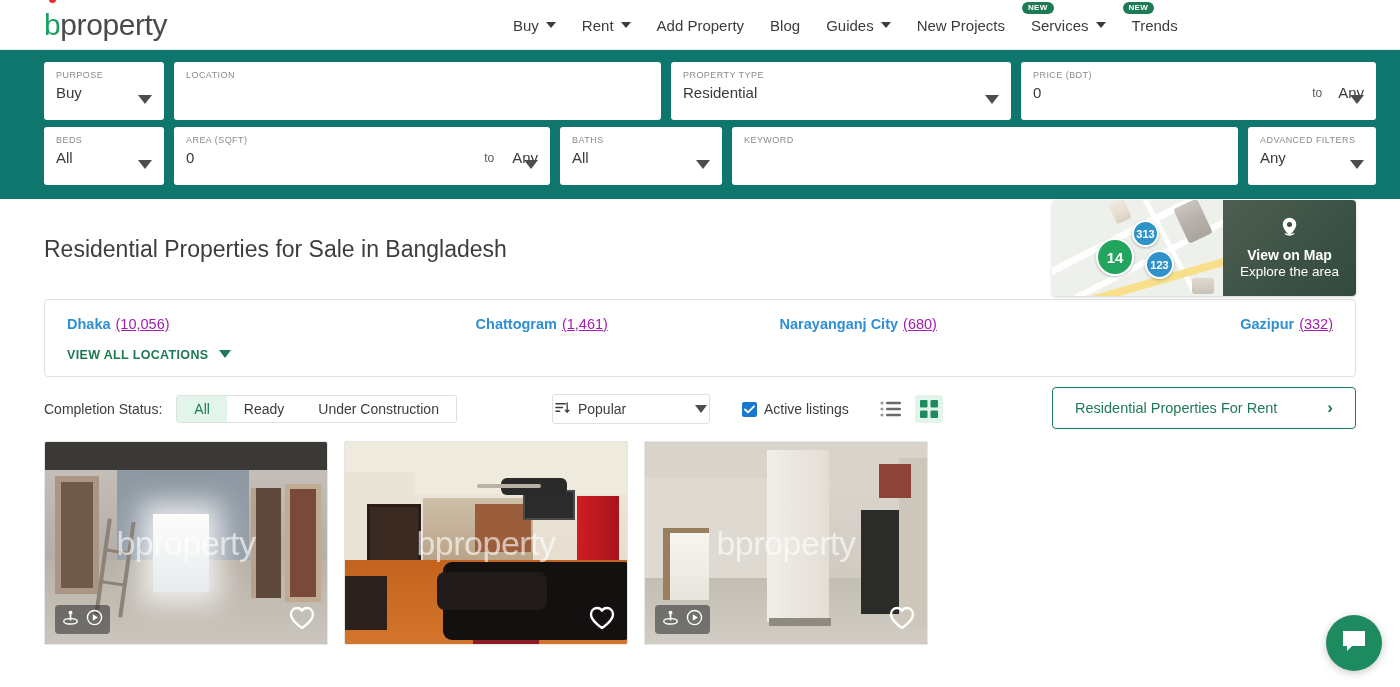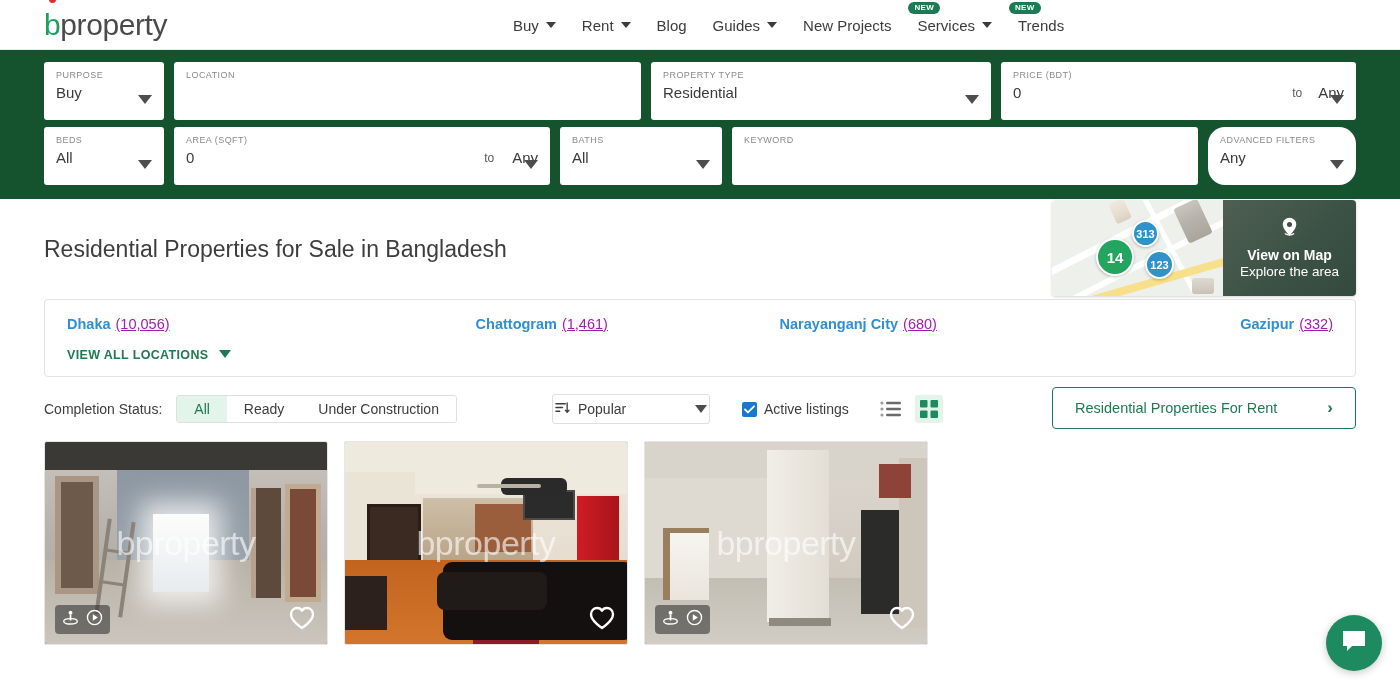--- a/index.html
+++ b/index.html
@@ -81,22 +81,22 @@
     font-size: 8px;
     font-weight: bold;
     border-radius: 7px;
     padding: 2px 6px 2px 6px;
     letter-spacing: 0.3px;
     line-height: 1;
   }
 
   
   .searchbar {
-    background: #14532d;
-    padding: 12px 44px 14px 44px;
+    background: #0f766e;
+    padding: 12px 24px 14px 44px;
   }
   .search-row {
     display: flex;
     gap: 10px;
     margin-bottom: 7px;
   }
   .search-row:last-child { margin-bottom: 0; }
   .field {
     background: #ffffff;
     border-radius: 3px;
@@ -131,21 +131,21 @@
   }
 
   .f-purpose  { width: 120px; }
   .f-location { flex: 1 1 auto; }
   .f-ptype    { width: 340px; }
   .f-price    { width: 355px; }
   .f-beds     { width: 120px; }
   .f-area     { width: 376px; }
   .f-baths    { width: 162px; }
   .f-keyword  { flex: 1 1 auto; }
-  .f-adv      { width: 148px; border-radius: 17px; }
+  .f-adv      { width: 128px; }
 
   .price-inner { display: flex; align-items: center; width: 100%; }
   .price-inner .v1 { font-size: 15px; color: #3a3a3a; }
   .price-inner .to { font-size: 12px; color: #5a5a5a; margin-left: auto; margin-right: 16px; }
   .price-inner .v2 { font-size: 15px; color: #3a3a3a; }
 
   .area-inner { display: flex; align-items: center; width: 100%; }
   .area-inner .v1 { font-size: 15px; color: #3a3a3a; }
   .area-inner .to { font-size: 12px; color: #5a5a5a; margin-left: auto; margin-right: 18px; }
   .area-inner .v2 { font-size: 15px; color: #3a3a3a; }
@@ -470,20 +470,23 @@
   </div>
 
   <nav class="nav">
     <div class="nav-item">
       <span>Buy</span>
       <span class="caret"></span>
     </div>
     <div class="nav-item">
       <span>Rent</span>
       <span class="caret"></span>
+    </div>
+    <div class="nav-item">
+      <span>Add Property</span>
     </div>
     <div class="nav-item">
       <span>Blog</span>
     </div>
     <div class="nav-item">
       <span>Guides</span>
       <span class="caret"></span>
     </div>
     <div class="nav-item">
       <span>New Projects</span>

